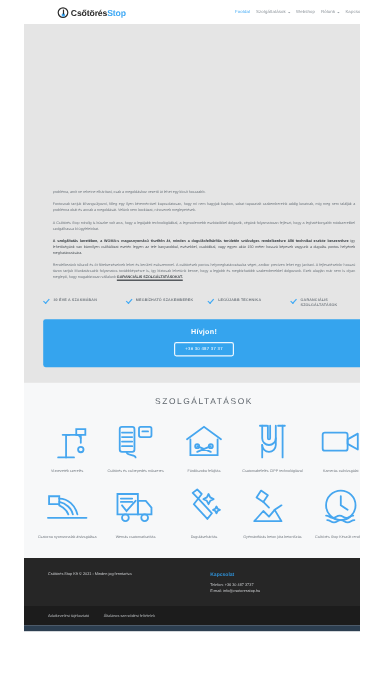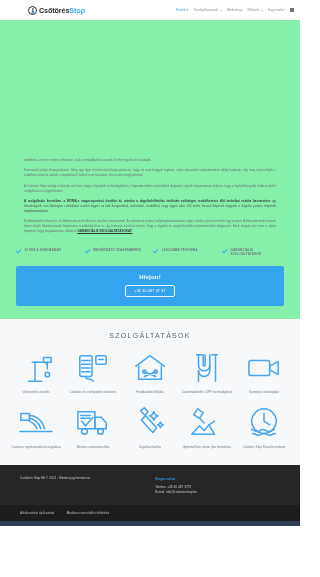--- a/index.html
+++ b/index.html
@@ -2,21 +2,21 @@
 <html lang="hu"><head>
 <meta charset="utf-8">
 <style>
   * { box-sizing: border-box; margin: 0; padding: 0; }
   html, body {
     width: 300px; height: 577px;
     font-family: "Liberation Sans", sans-serif;
     background: #ffffff;
     overflow: hidden;
   }
-  .page { width: 300px; height: 470px; position: relative; background:#86efac; }
+  .page { width: 300px; height: 470px; position: relative; background:#e5e5e5;margin-left:20px; }
 
   
   .header {
     height: 20px; display: flex; align-items: center;
     justify-content: space-between; padding: 0 6px 0 28px;
     background: #ffffff;
   }
   .brand { display: flex; align-items: center; gap: 2px; }
   .brand-mark {
     width: 9px; height: 9px; border-radius: 50%;

